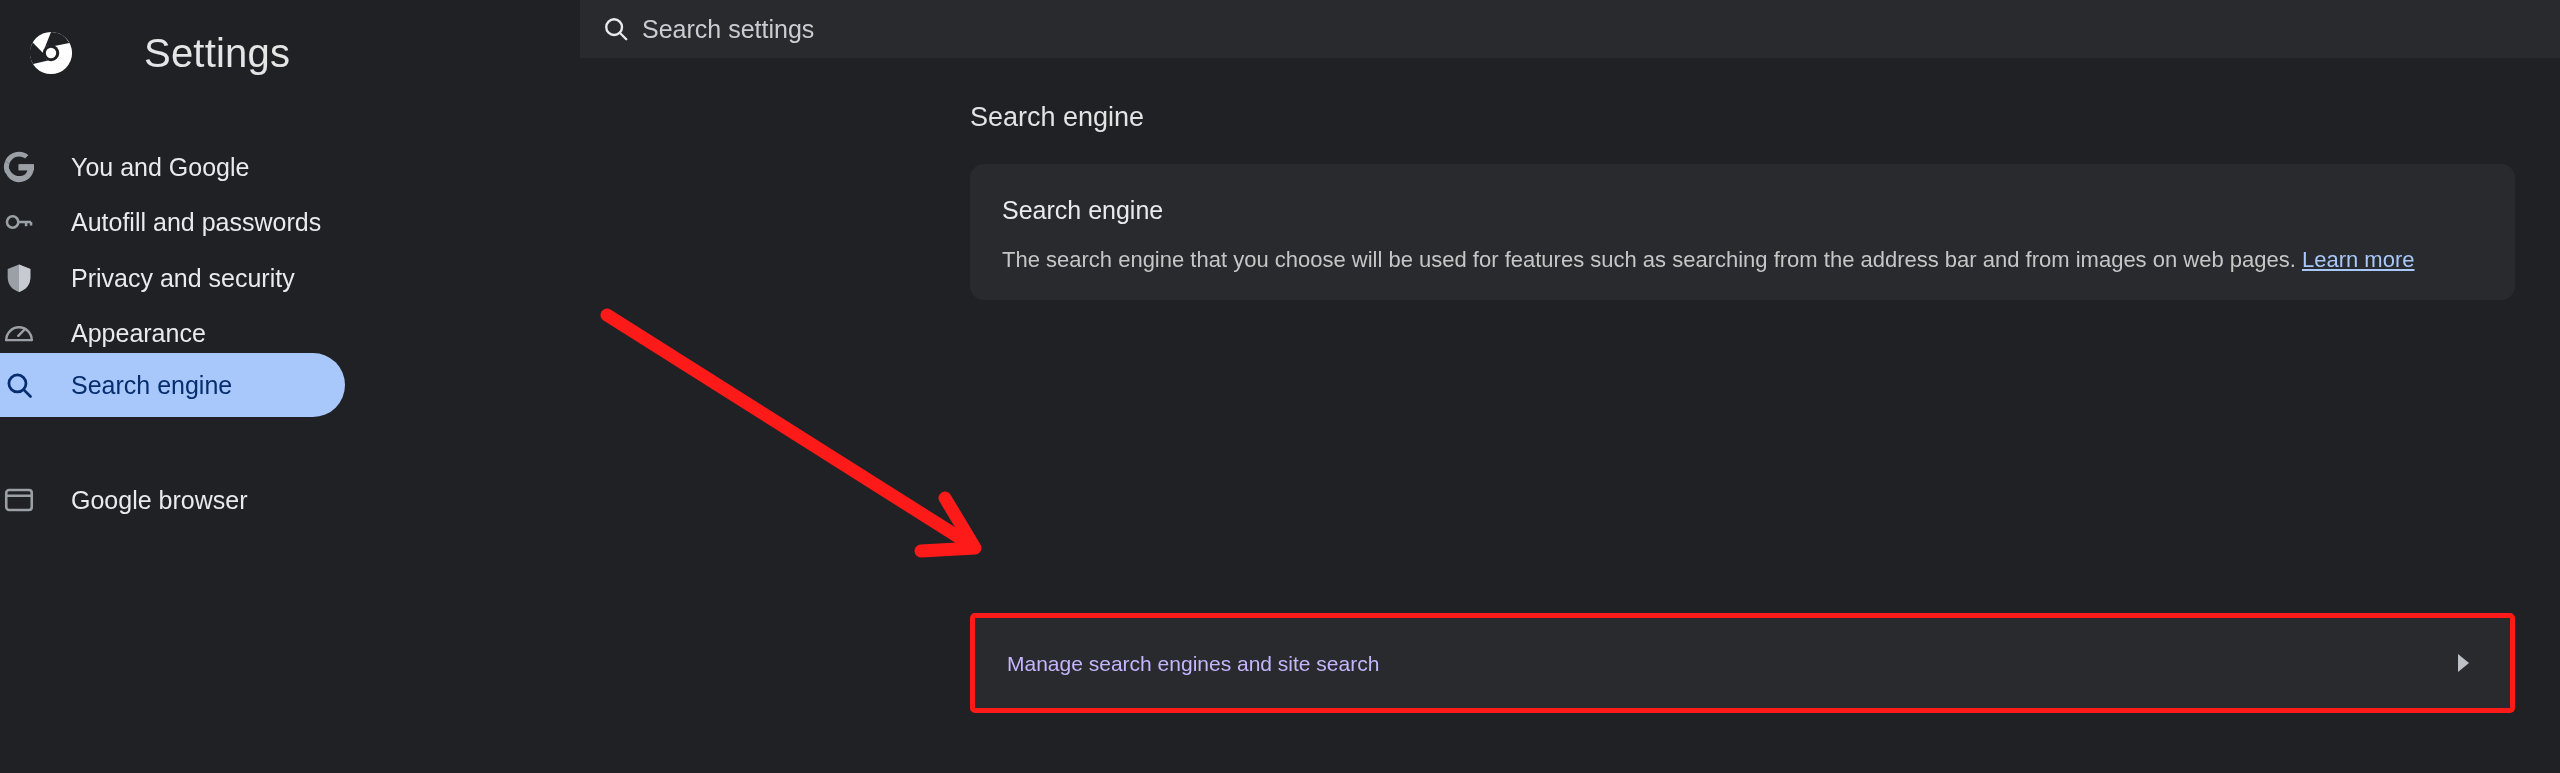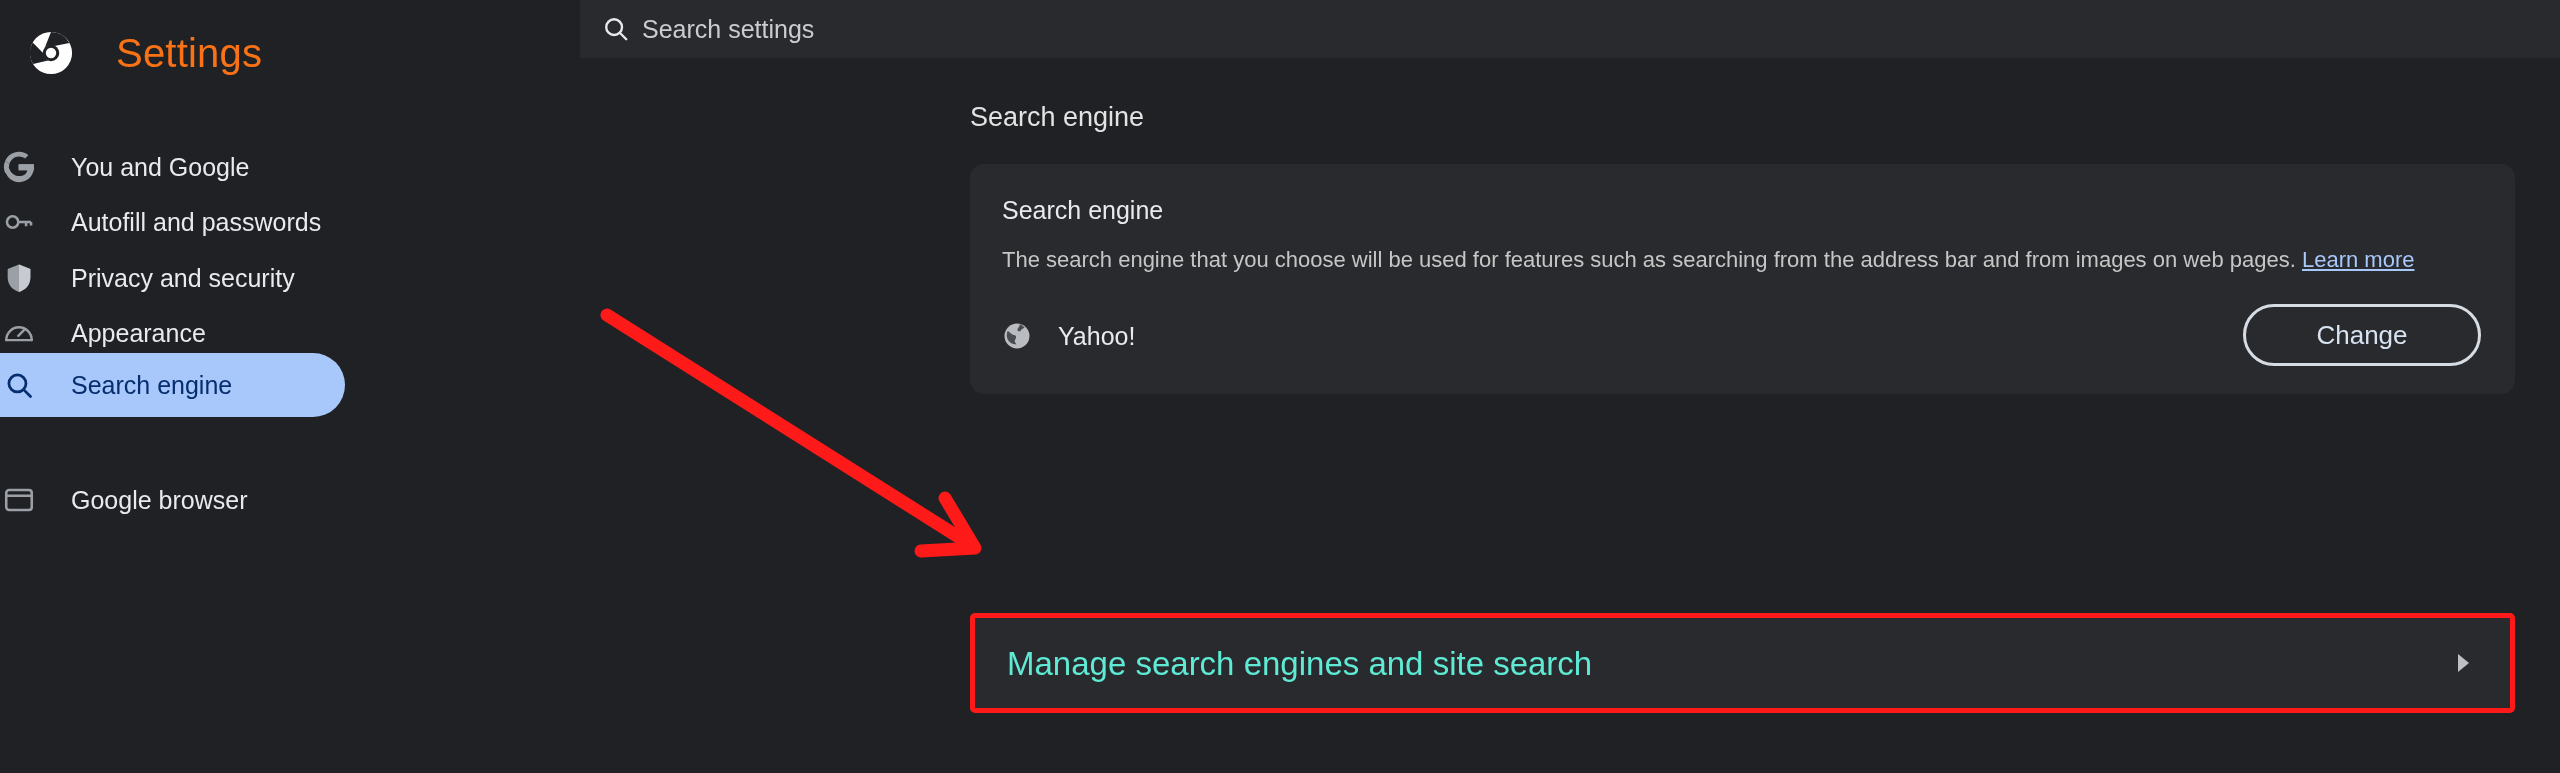--- a/index.html
+++ b/index.html
@@ -34,24 +34,24 @@
     display: flex;
     align-items: center;
     padding-left: 28px;
   }
   #chrome-logo {
     width: 46px; height: 46px;
     flex: 0 0 auto;
     display: block;
   }
   #brand-title {
-    margin-left: 42px;
+    margin-left: 70px;
     font-size: 40px;
     font-weight: 400;
-    color: #f97316;
+    color: #e5e5e5;
     letter-spacing: .2px;
     line-height: 1;
   }
 
   .nav-item {
     position: absolute;
     left: 0;
     width: 345px;
     height: 64px;
     display: flex;
@@ -205,22 +205,22 @@
     height: 100px;
     background: #292a2d;
     border: 5px solid #ff1a1a;
     border-radius: 5px;
     display: flex;
     align-items: center;
     padding: 0 32px;
     cursor: pointer;
   }
   #manage-label {
-    font-size: 33px;
-    color: #5eead4;
+    font-size: 21px;
+    color: #c4b5fd;
     line-height: 1;
     white-space: nowrap;
   }
   #manage-chevron {
     position: absolute;
     right: 36px;
     top: 50%;
     transform: translateY(-50%);
     width: 22px; height: 26px;
   }
@@ -350,31 +350,20 @@
 
     <h2 id="section-title">Search engine</h2>
 
     <section id="card">
       <div id="card-inner">
         <div id="card-row-title">Search engine</div>
         <p id="card-desc">
           <span>The search engine that you choose will be used for features such as searching from the address bar and from images on web pages. </span><a id="learn-more" href="#">Learn more</a>
         </p>
 
-        <div id="engine-row">
-          <span id="engine-favicon">
-            <svg width="30" height="30" viewBox="0 0 24 24">
-              <circle cx="12" cy="12" r="10" fill="#b9bdc2"></circle>
-              <path d="M4.5 8c2.5 1.2 3 3 5 3.2 2 .2 2.2 2 1.2 3.3-1 1.3-.3 3.2 1.1 4.1-3.6.4-6.9-2-7.8-5.4-.4-1.7-.2-3.6.5-5.2z" fill="#4a4e53"></path>
-              <path d="M14 2.5c1.6.5 3 1.4 4.1 2.6-1.3.6-2.6 1.6-3.2 2.6-.5.9-1.9.7-2.4-.2-.5-.9.3-2.1 1-2.8.5-.5.6-1.4.5-2.2z" fill="#4a4e53"></path>
-            </svg>
-          </span>
-          <span id="engine-name">Yahoo!</span>
-          <button id="change-button">Change</button>
-        </div>
       </div>
     </section>
 
     <div id="manage-row">
       <span id="manage-label">Manage search engines and site search</span>
       <span id="manage-chevron">
         <svg width="22" height="26" viewBox="0 0 22 26">
           <path d="M6 4 L17 13 L6 22 Z" fill="#bdc1c6"></path>
         </svg>
       </span>

